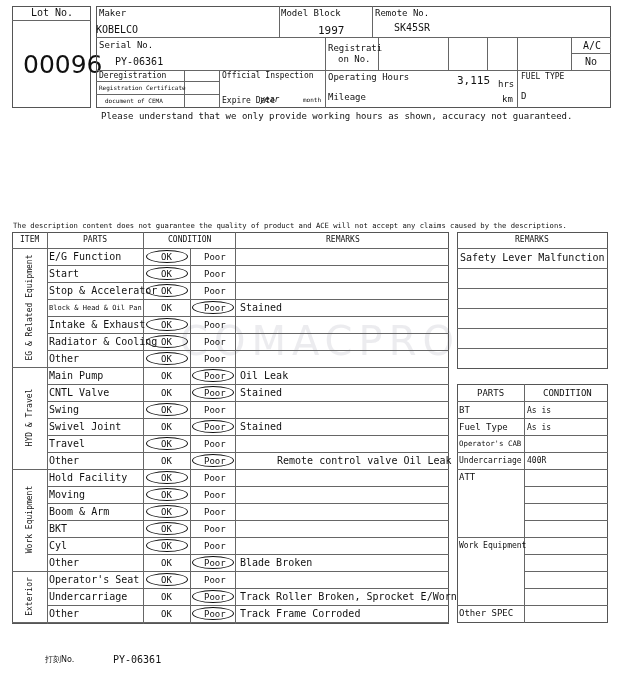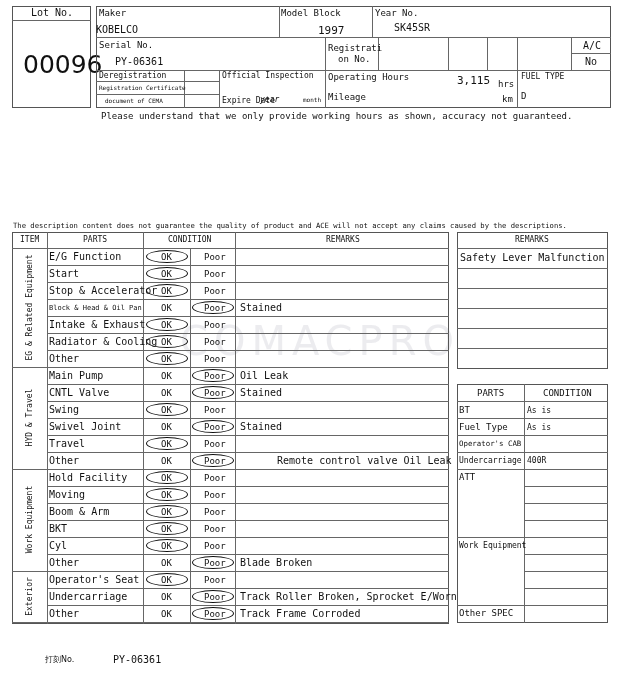--- a/index.html
+++ b/index.html
@@ -44,21 +44,21 @@
 <div class="vl" style="left:378px;top:37px;height:33px;"></div>
 <div class="vl" style="left:448px;top:37px;height:33px;"></div>
 <div class="vl" style="left:487px;top:37px;height:33px;"></div>
 <div class="vl" style="left:517px;top:37px;height:71px;"></div>
 <div class="vl" style="left:571px;top:37px;height:33px;"></div>
 
 <div class="t hd" style="left:99px;top:9px;">Maker</div>
 <div class="t md" style="left:96px;top:25px;text-align:right;">KOBELCO</div>
 <div class="t hd" style="left:281px;top:9px;">Model Block</div>
 <div class="t lg" style="left:318px;top:25px;">1997</div>
-<div class="t hd" style="left:375px;top:9px;">Year No.</div>
+<div class="t hd" style="left:375px;top:9px;">Remote No.</div>
 <div class="t md" style="left:394px;top:23px;">SK45SR</div>
 
 <div class="t hd" style="left:99px;top:41px;">Serial No.</div>
 <div class="t md" style="left:115px;top:57px;">PY-06361</div>
 <div class="t hd" style="left:328px;top:44px;">Registrati</div>
 <div class="t hd" style="left:338px;top:55px;">on No.</div>
 <div class="t md" style="left:583px;top:41px;">A/C</div>
 <div class="t md" style="left:585px;top:57px;">No</div>
 
 <div class="t sm" style="left:99px;top:72px;">Deregistration</div>

